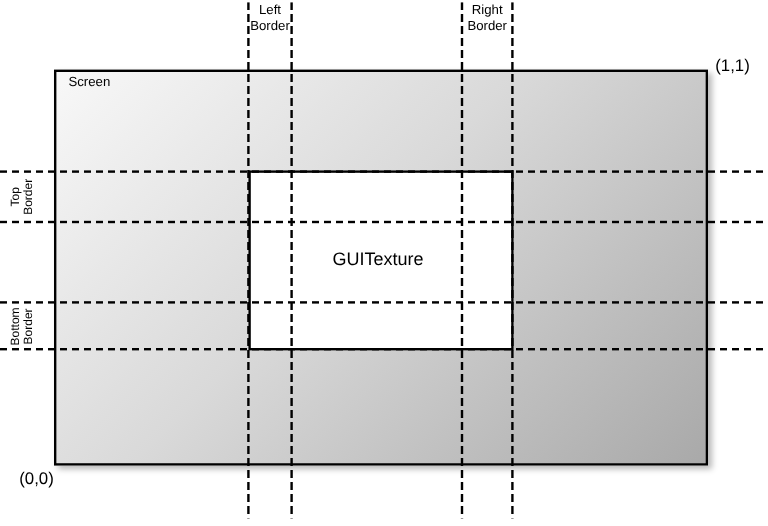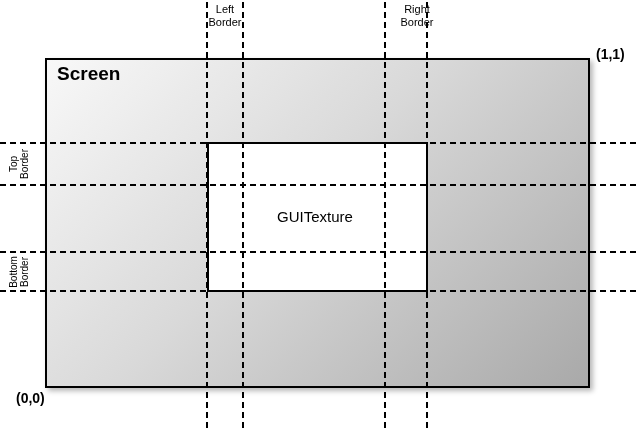--- a/index.html
+++ b/index.html
@@ -43,34 +43,32 @@
   }
   .hline {
     position: absolute;
     left: 0; width: 640px; height: 2px;
     background: repeating-linear-gradient(to right, #000 0, #000 6px, transparent 6px, transparent 10px);
   }
 
   .screen-label {
     position: absolute;
     left: 57px; top: 63px;
-    font-size: 19px;
-    font-weight: bold;
+    font-size: 11px;
   }
   .texture-label {
     position: absolute;
     left: 207px; top: 208px;
     width: 216px;
     text-align: center;
     font-size: 15px;
   }
   .corner-label {
     position: absolute;
     font-size: 14px;
-    font-weight: bold;
   }
   .top-label {
     position: absolute;
     top: 3px;
     width: 64px;
     text-align: center;
     font-size: 11px;
     line-height: 13px;
   }
   .side-label-wrap {
@@ -111,21 +109,21 @@
   <div class="texture-label">GUITexture</div>
 
   <div class="corner-label" style="left:596px; top:46px;">(1,1)</div>
   <div class="corner-label" style="left:16px; top:390px;">(0,0)</div>
 
   <div class="top-label" style="left:193px;text-align:center;">
     <div>Left</div>
     <div>Border</div>
   </div>
 
-  <div class="top-label" style="left:385px;">
+  <div class="top-label" style="left:374px;">
     <div>Right</div>
     <div>Border</div>
   </div>
 
   <div class="side-label-wrap" style="top:142px; height:44px;">
     <div class="side-label">
       <div>Top</div>
       <div>Border</div>
     </div>
   </div>

